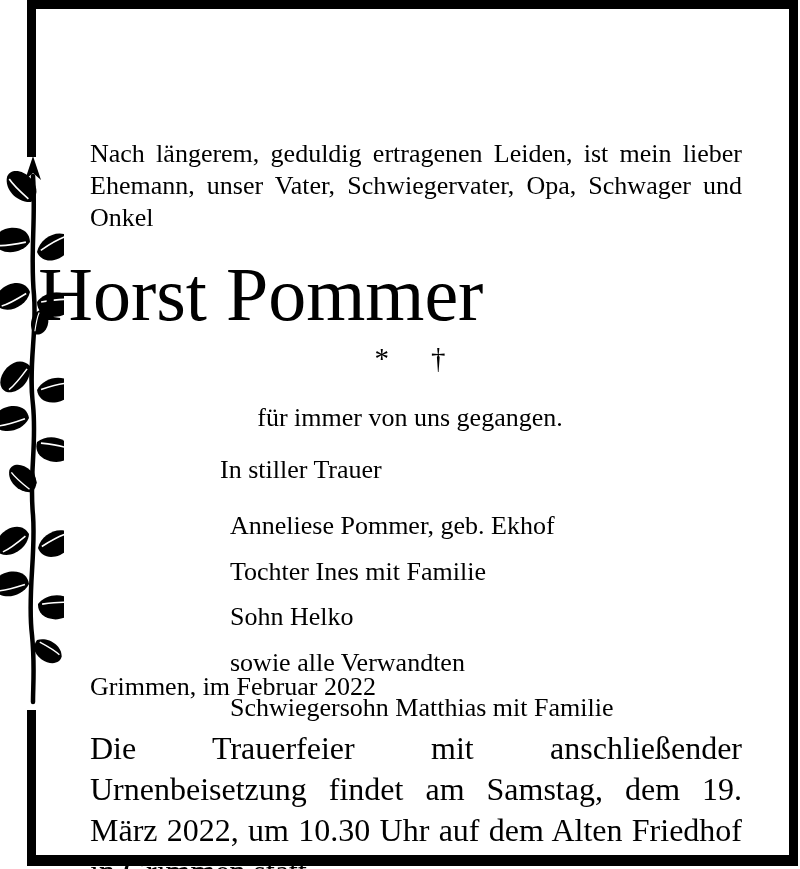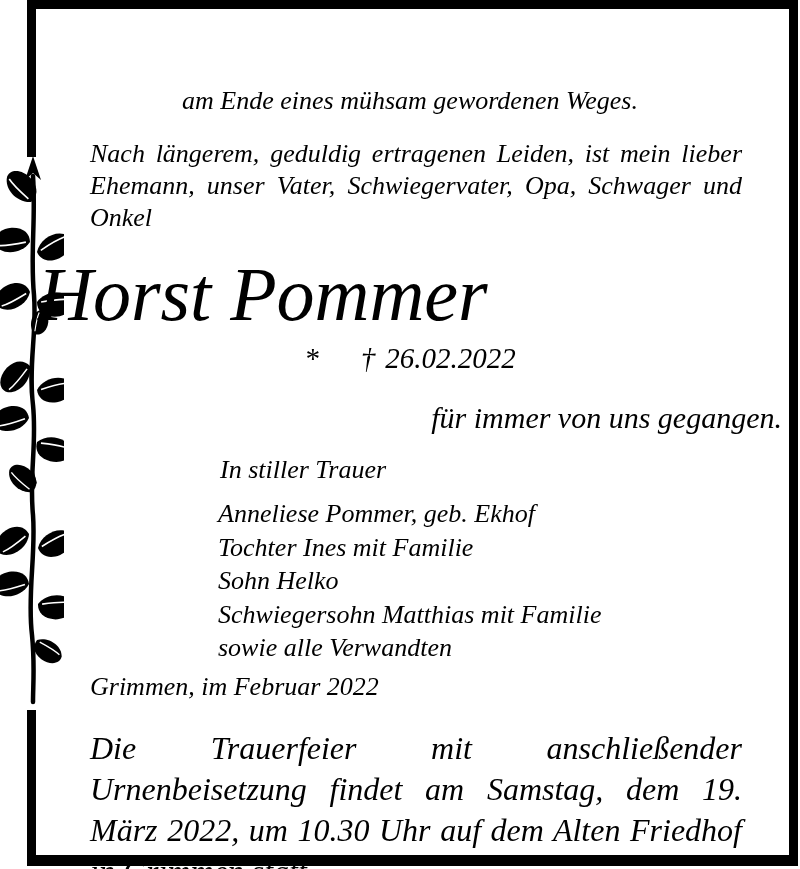--- a/index.html
+++ b/index.html
@@ -17,21 +17,21 @@
   }
   .border-seg { position: absolute; background: #000; }
   .b-top    { left: 27px; top: 0;     width: 771px; height: 9px; }
   .b-right  { left: 789px; top: 0;    width: 9px;  height: 866px; }
   .b-bottom { left: 27px; top: 855px; width: 771px; height: 11px; }
   .b-left-top    { left: 27px; top: 0;     width: 9px; height: 157px; }
   .b-left-bottom { left: 27px; top: 710px; width: 9px; height: 156px; }
 
   .branch { position: absolute; left: 0; top: 150px; width: 64px; height: 568px; }
 
-  .block { position: absolute; margin: 0; font-style: italic; }
+  .block { position: absolute; margin: 0; }
 
   .epitaph {
     left: 38px; top: 53px; width: 744px;
     text-align: center; font-style: italic;
     font-size: 26px; line-height: 32px;
   }
   .intro {
     left: 90px; top: 138px; width: 652px;
     text-align: justify;
     font-size: 26px; line-height: 32px;
@@ -43,32 +43,32 @@
     font-weight: normal;
   }
   .dates {
     left: 38px; top: 344px; width: 744px;
     display: flex; justify-content: center; gap: 42px;
     font-size: 29px; line-height: 29px;
   }
   .date-item { display: inline-flex; gap: 10px; }
   .farewell {
     left: 38px; top: 405px; width: 744px;
-    text-align: right;
-    font-size: 30px; line-height: 26px;
+    text-align: center;
+    font-size: 26px; line-height: 26px;
   }
   .mourning-heading {
     left: 220px; top: 457px;
     font-size: 26px; line-height: 26px;
   }
   .mourners {
     left: 214px; top: 495px; width: 540px;
     font-size: 26px; line-height: 29.5px;
   }
-  .mourners p { margin: 4px; }
+  .mourners p { margin: 16px; }
   .place-date {
     left: 90px; top: 674px;
     font-size: 26px; line-height: 26px;
   }
   .funeral-info {
     left: 90px; top: 728px; width: 652px;
     text-align: justify;
     font-size: 32px; line-height: 41px;
   }
 </style>
@@ -110,44 +110,42 @@
   <use href="#leaf" transform="translate(32,342) rotate(-118) scale(0.9)"></use>
   <use href="#leaf" transform="translate(29,384) rotate(164)"></use>
   <use href="#leaf" transform="translate(38,398) rotate(-8)"></use>
   <use href="#leaf" transform="translate(29,434) rotate(186)"></use>
   <use href="#leaf" transform="translate(38,454) rotate(16)"></use>
   <use href="#leaf" transform="translate(37,490) rotate(52) scale(0.85)"></use>
 </svg>
 
 <p class="block epitaph">
   <br>
-  <span>am Ende eines mühsam gewordenen Weges.</span>
 </p>
 
 <p class="block intro">Nach längerem, geduldig ertragenen Leiden, ist mein lieber Ehemann, unser Vater, Schwiegervater, Opa, Schwager und Onkel</p>
 
 <h1 class="block deceased-name">Horst Pommer</h1>
 
 <div class="block dates">
   <span class="date-item">
     <span>*</span>
   </span>
   <span class="date-item">
     <span>†</span>
-    <span>26.02.2022</span>
   </span>
 </div>
 
 <p class="block farewell">für immer von uns gegangen.</p>
 
 <p class="block mourning-heading">In stiller Trauer</p>
 
 <div class="block mourners">
   <p>Anneliese Pommer, geb. Ekhof</p>
   <p>Tochter Ines mit Familie</p>
   <p>Sohn Helko</p>
+  <p>sowie alle Verwandten</p>
   <p>Schwiegersohn Matthias mit Familie</p>
-  <p>sowie alle Verwandten</p>
 </div>
 
 <p class="block place-date">Grimmen, im Februar 2022</p>
 
 <p class="block funeral-info">Die Trauerfeier mit anschließender Urnenbeisetzung findet am Samstag, dem 19. März 2022, um 10.30 Uhr auf dem Alten Friedhof in Grimmen statt.</p>
 
 </body></html>

